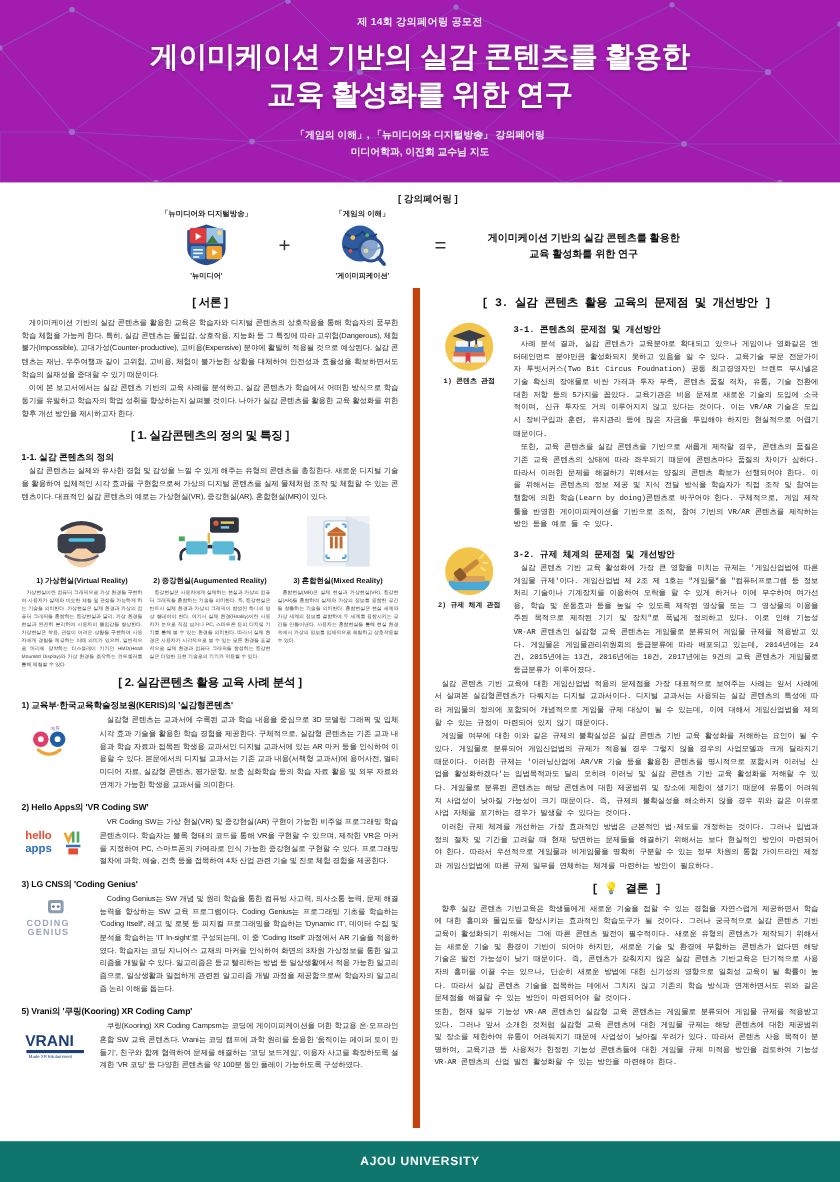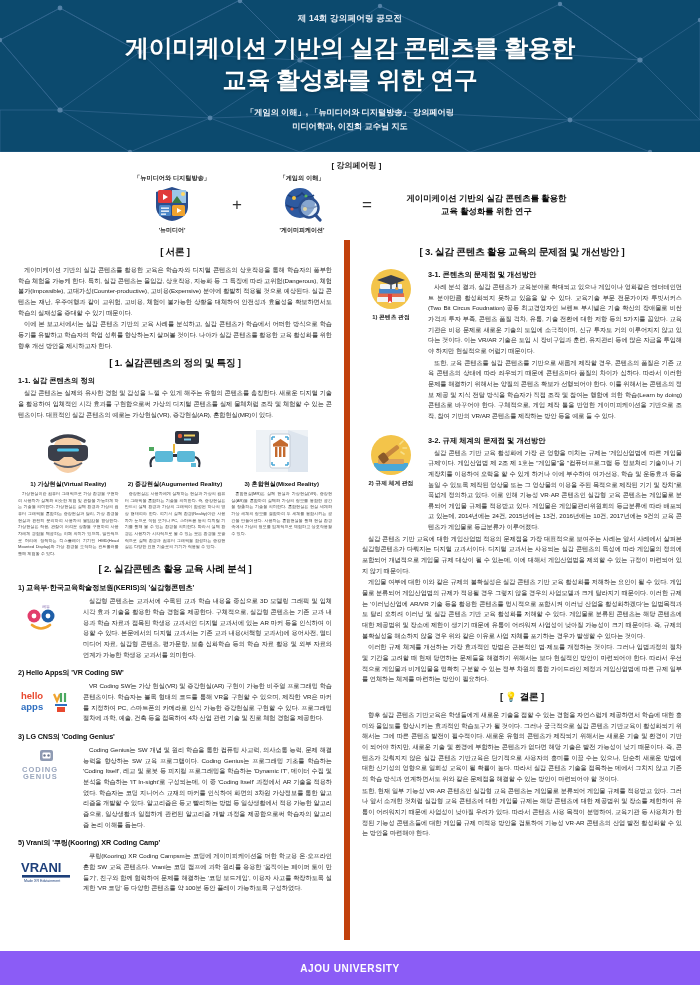--- a/index.html
+++ b/index.html
@@ -7,21 +7,21 @@
     width: 700px; height: 985px;
     font-family: "Liberation Sans", "DejaVu Sans", sans-serif;
     background: #ffffff;
     overflow: hidden;
   }
 
   
   .header {
     position: relative;
     width: 700px; height: 152px;
-    background: #0c4a6e;
+    background: #a21caf;
     overflow: hidden;
     text-align: center;
     color: #ffffff;
   }
   .header-net { position: absolute; inset: 0; opacity: .55; }
   .header-inner { position: relative; z-index: 2; padding-top: 13px; }
   .contest-label {
     font-size: 8.5px; letter-spacing: .2px; font-weight: 600;
     color: #e9eef6; margin-bottom: 7px;
   }
@@ -63,21 +63,21 @@
   }
   .icon-box { height: 40px; display: flex; align-items: center; justify-content: center; }
 
   
   .body-wrap {
     display: flex; width: 700px; height: 700px;
     padding: 0 14px;
   }
   .col { width: 336px; padding: 0 4px; }
   .col-left { border-right: 6px solid #c2410c; padding-right: 12px; }
-  .col-right { padding-left: 12px; }
+  .col-right { padding-left: 12px; font-family: Liberation Mono, monospace; }
 
   .sec-title {
     text-align: center; font-size: 9.6px; font-weight: 700; color: #111;
     margin: 6px 0 6px;
     letter-spacing: -.2px;
   }
   .sec-title .bulb { color: #e0a33a; }
   .sub-head {
     font-size: 7.3px; font-weight: 700; color: #111; margin: 5px 0 2px;
   }
@@ -125,21 +125,21 @@
   }
   .side-icon-label {
     font-size: 5.8px; font-weight: 700; color: #222; margin-top: 4px;
   }
   .icon-para-body { flex: 1; }
 
   
   .footer {
     position: absolute; left: 0; bottom: 0;
     width: 700px; height: 34px;
-    background: #8b5cf6;
+    background: #0f766e;
     display: flex; align-items: center; justify-content: center;
   }
   .footer-text {
     color: #ffffff; font-size: 10px; font-weight: 600; letter-spacing: .6px;
   }
 </style>
 </head>
 <body>
 
 <div class="header">

